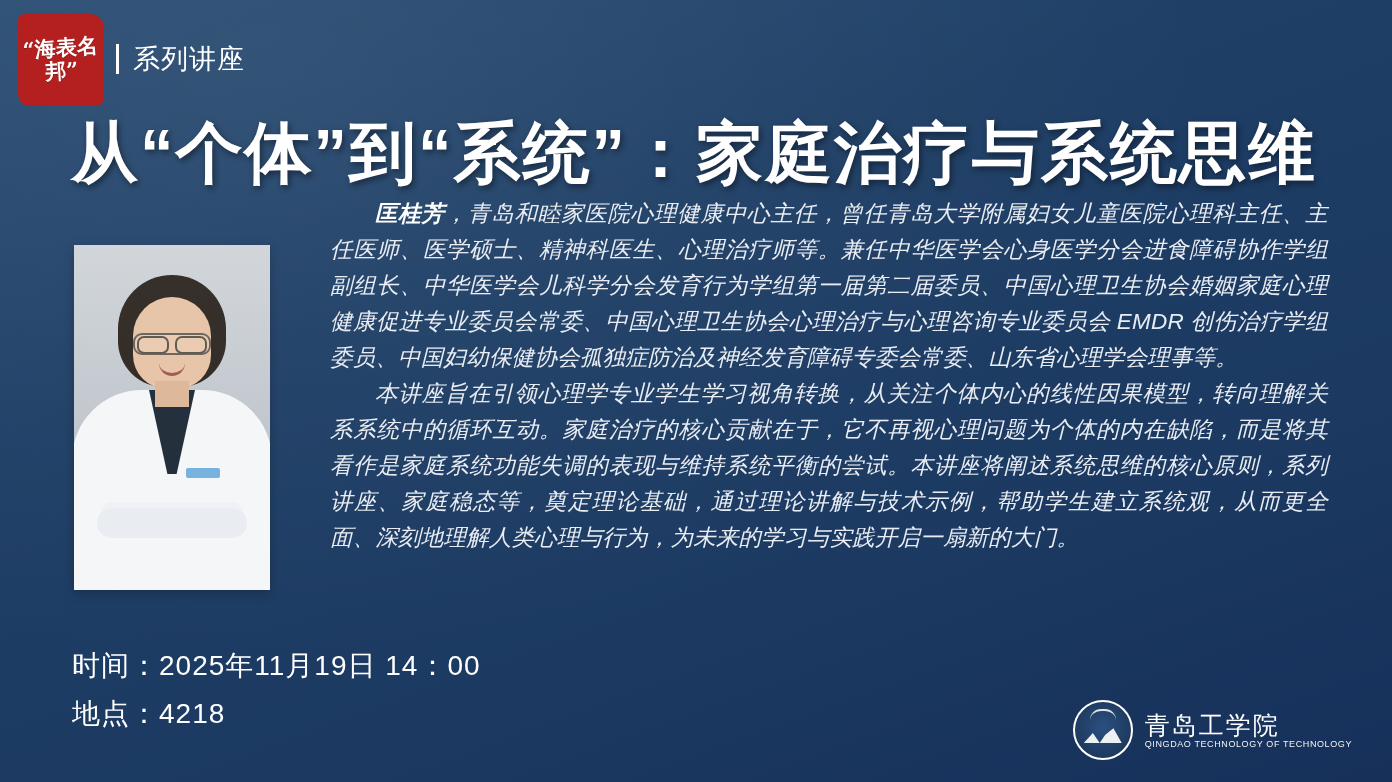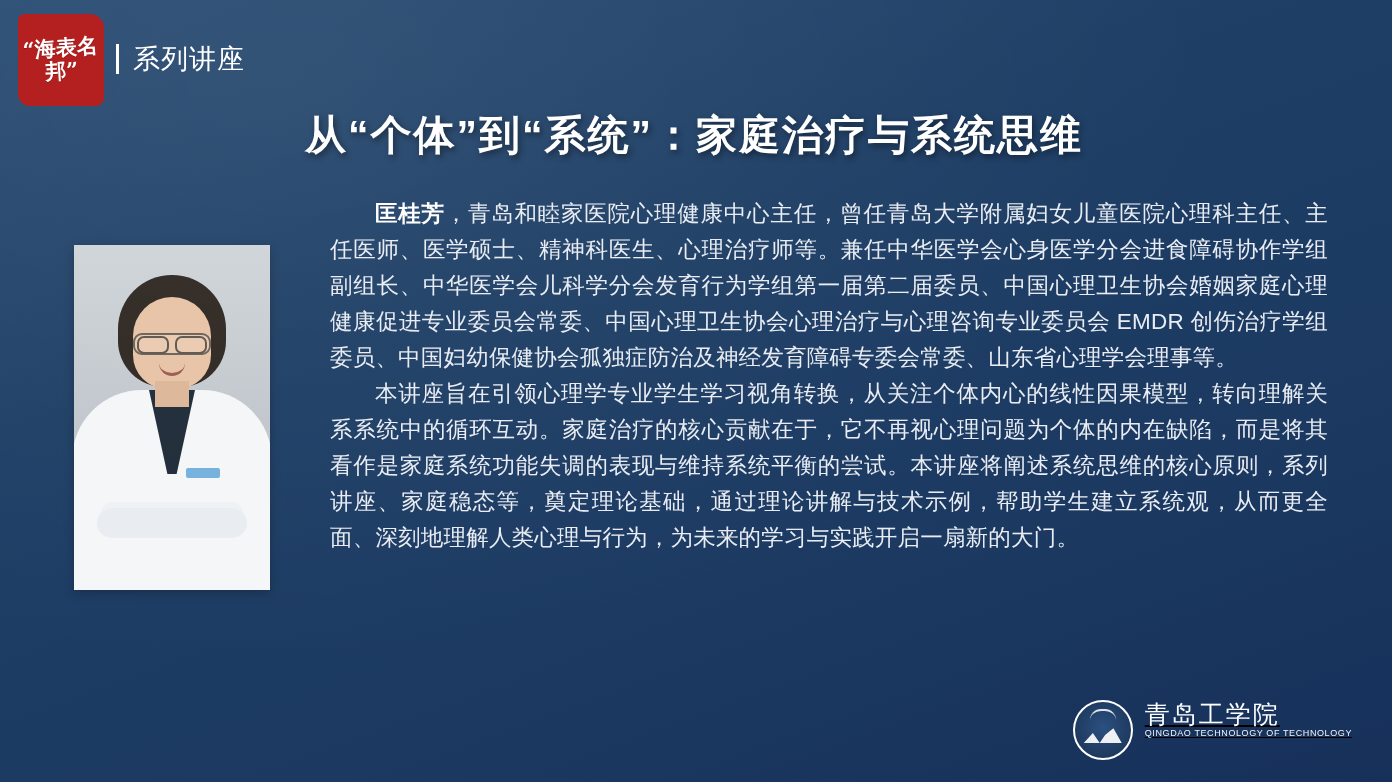--- a/index.html
+++ b/index.html
@@ -82,21 +82,21 @@
   }
 
   
   .title {
     position: absolute;
     left: 0;
     right: 4px;
     top: 108px;
     text-align: center;
     color: #ffffff;
-    font-size: 41px;
+    font-size: 67px;
     font-weight: bold;
     letter-spacing: 2px;
     text-shadow: 2px 3px 6px rgba(0,0,0,0.45);
     z-index: 4;
   }
 
   
   .portrait {
     position: absolute;
     left: 74px;
@@ -221,20 +221,21 @@
     position: absolute;
     left: 330px;
     top: 196px;
     width: 998px;
     color: #e9edf3;
     font-size: 22.5px;
     line-height: 36px;
     text-align: justify;
     letter-spacing: 0.2px;
     z-index: 3;
+    font-style: italic;
   }
   .body-text p {
     margin: 0;
     text-indent: 2em;
   }
   .speaker-name {
     font-weight: bold;
     color: #ffffff;
   }
 
@@ -250,24 +251,23 @@
     z-index: 4;
   }
   .info-row { white-space: nowrap; }
 
   
   .logo {
     position: absolute;
     right: 40px;
     bottom: 22px;
     display: flex;
-    align-items: flex-start;
+    align-items: center;
     gap: 12px;
     z-index: 4;
-    text-decoration: underline;
   }
   .logo-mark {
     width: 56px;
     height: 56px;
     border-radius: 50%;
     border: 2px solid #ffffff;
     position: relative;
     background: radial-gradient(circle at 50% 45%, #2b5080 0%, #1e3a5f 70%);
   }
   .logo-mark::before {
@@ -322,20 +322,28 @@
     <div class="p-neck"></div>
     <div class="p-glass"></div>
     <div class="p-smile"></div>
   </div>
 
   <div class="body-text">
     <p><span class="speaker-name">匡桂芳</span><span>，青岛和睦家医院心理健康中心主任，曾任青岛大学附属妇女儿童医院心理科主任、主任医师、医学硕士、精神科医生、心理治疗师等。兼任中华医学会心身医学分会进食障碍协作学组副组长、中华医学会儿科学分会发育行为学组第一届第二届委员、中国心理卫生协会婚姻家庭心理健康促进专业委员会常委、中国心理卫生协会心理治疗与心理咨询专业委员会 EMDR 创伤治疗学组委员、中国妇幼保健协会孤独症防治及神经发育障碍专委会常委、山东省心理学会理事等。</span></p>
     <p>本讲座旨在引领心理学专业学生学习视角转换，从关注个体内心的线性因果模型，转向理解关系系统中的循环互动。家庭治疗的核心贡献在于，它不再视心理问题为个体的内在缺陷，而是将其看作是家庭系统功能失调的表现与维持系统平衡的尝试。本讲座将阐述系统思维的核心原则，系列讲座、家庭稳态等，奠定理论基础，通过理论讲解与技术示例，帮助学生建立系统观，从而更全面、深刻地理解人类心理与行为，为未来的学习与实践开启一扇新的大门。</p>
   </div>
 
+  <div class="info">
+    <div class="info-row">
+      <span>时间：</span><span>2025年11月19日  14：00</span>
+    </div>
+    <div class="info-row">
+      <span>地点：</span><span>4218</span>
+    </div>
+  </div>
 
   <div class="logo">
     <div class="logo-mark"></div>
     <div class="logo-text">
       <div class="logo-cn">青岛工学院</div>
       <div class="logo-en">QINGDAO TECHNOLOGY OF TECHNOLOGY</div>
     </div>
   </div>
 
 </div>

